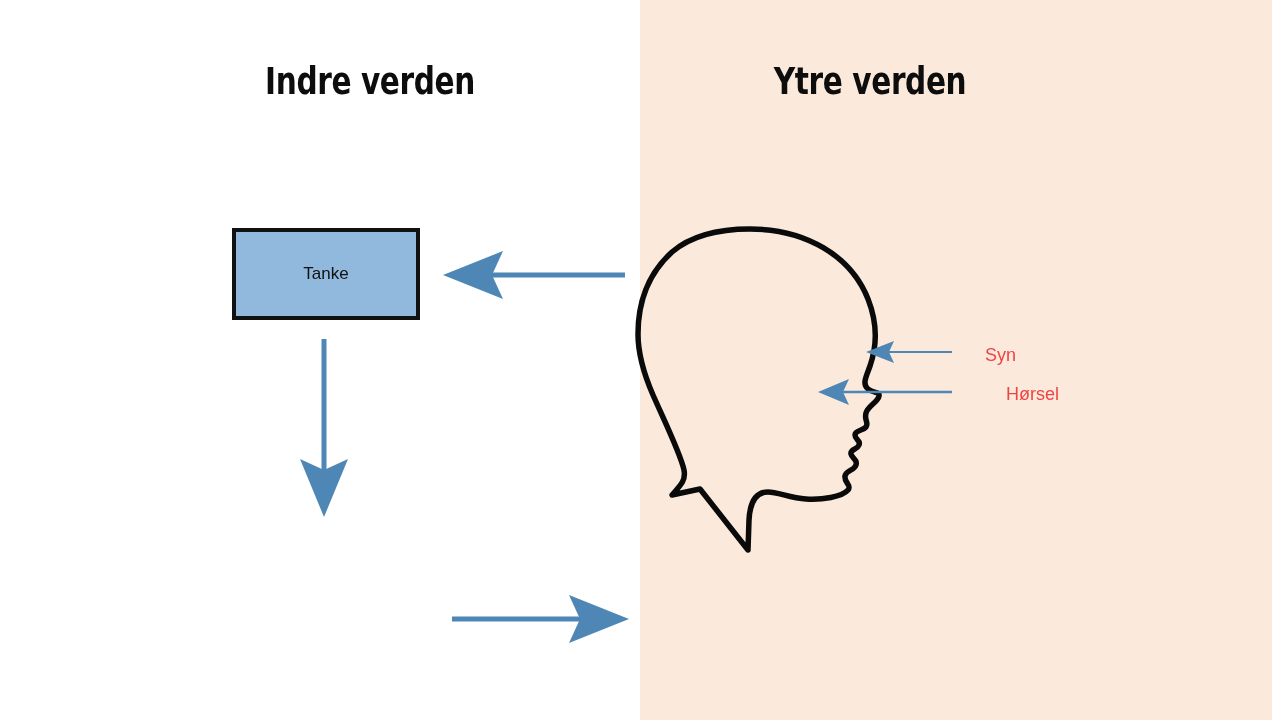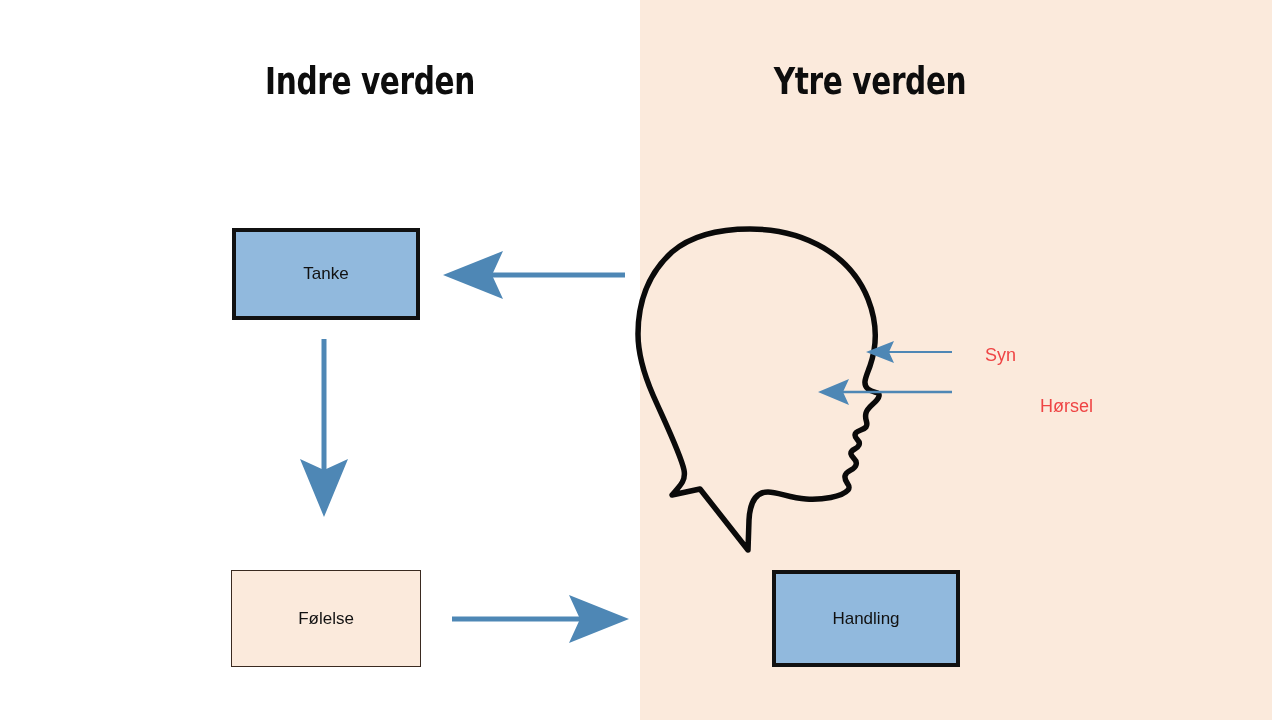--- a/index.html
+++ b/index.html
@@ -97,23 +97,22 @@
     position: absolute;
     font-size: 18px;
     color: #ef4444;
     white-space: nowrap;
   }
   #label-syn {
     left: 985px;
     top: 345px;
   }
   #label-horsel {
-    left: 1040px;
+    left: 1006px;
     top: 384px;
-    margin-top: 12px;
   }
 </style>
 </head>
 <body>
 
 <div id="canvas">
 
   <div class="bg-left"></div>
   <div class="bg-right"></div>
 
@@ -170,21 +169,19 @@
 
     <g>
       <line x1="952" y1="392" x2="843" y2="392" stroke="#4e87b5" stroke-width="2.5"></line>
       <polygon points="818,392 849,379 843,392 849,405" fill="#4e87b5"></polygon>
     </g>
 
   </svg>
 
   <div class="node-box" id="box-tanke">Tanke</div>
 
-  <div class="node-box" id="box-folelse">Følelse</div>
 
-  <div class="node-box" id="box-handling">Handling</div>
 
   <div class="sense-label" id="label-syn">Syn</div>
 
   <div class="sense-label" id="label-horsel">Hørsel</div>
 
 </div>
 
 </body></html>

